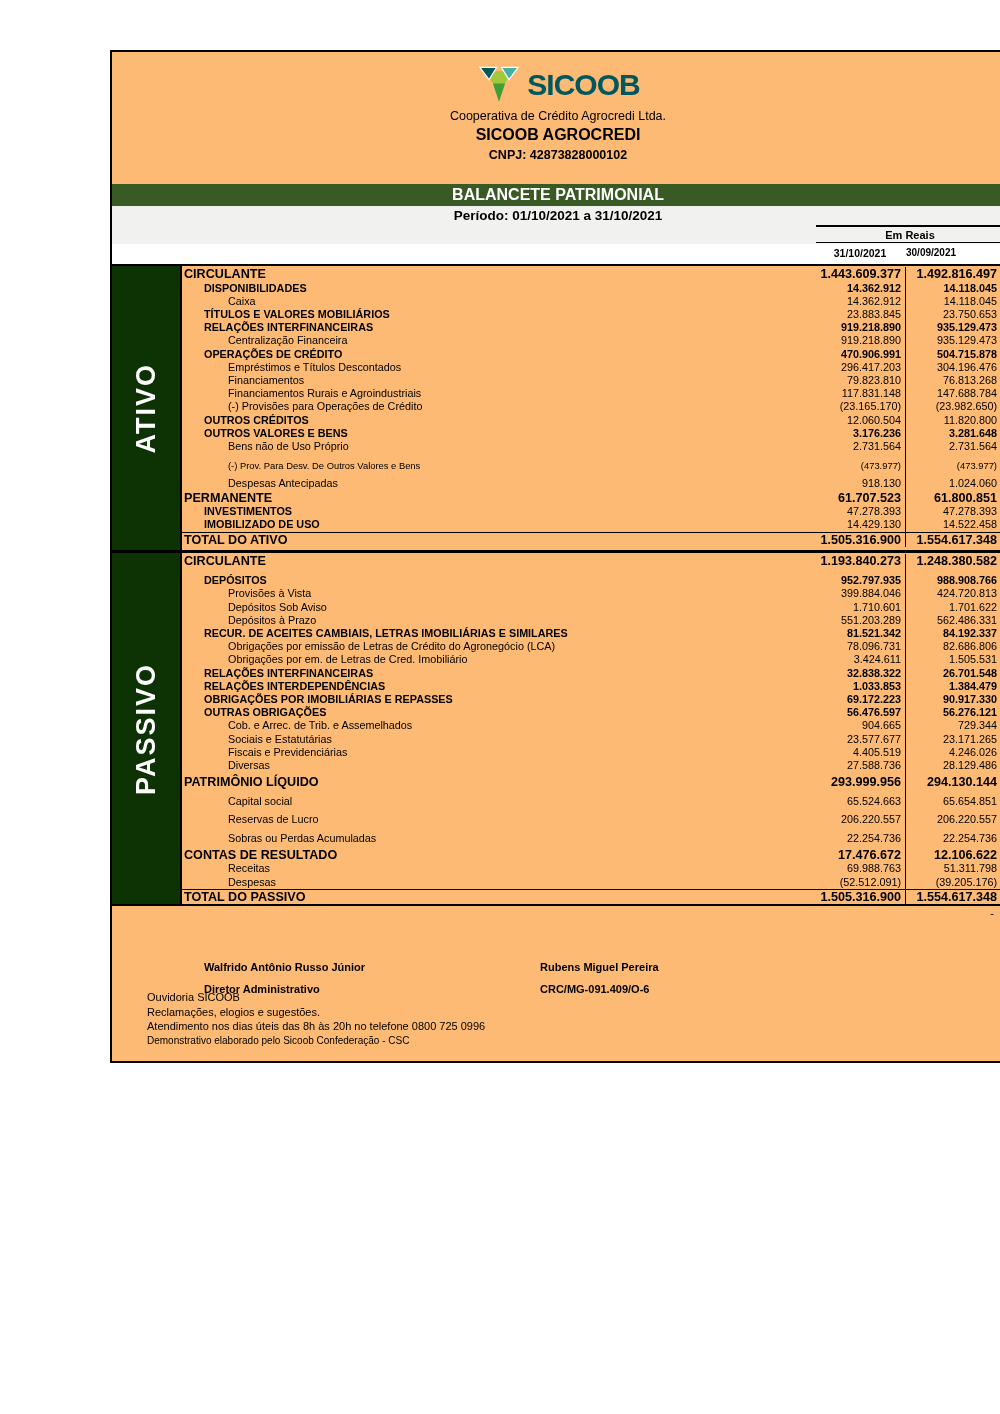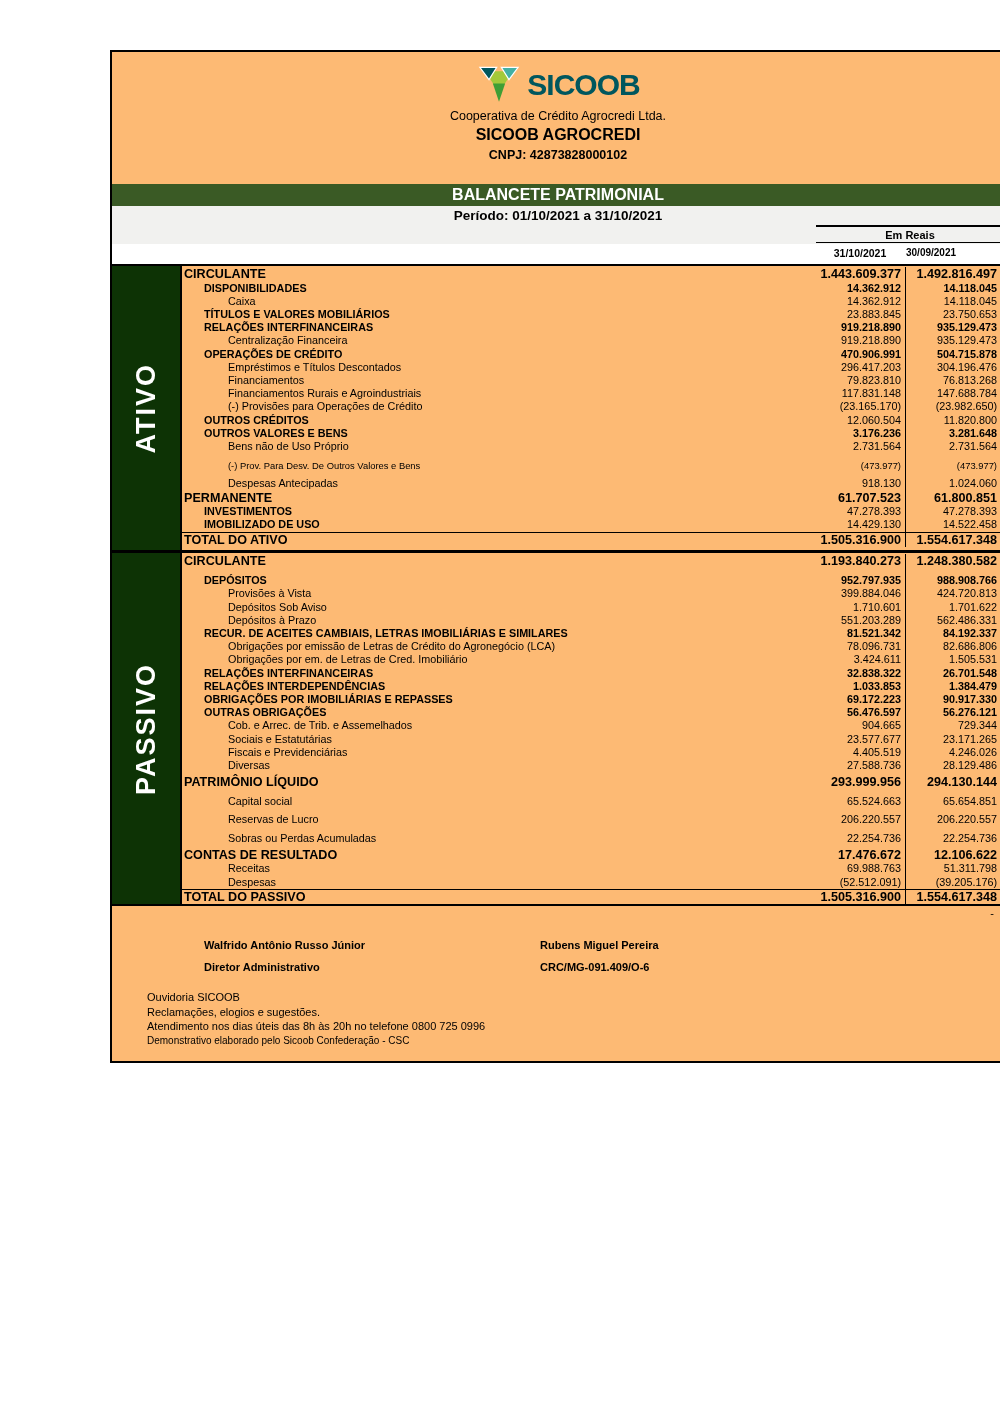--- a/index.html
+++ b/index.html
@@ -46,21 +46,21 @@
   .row.h2 .lbl{font-weight:bold;padding-left:22px;}
   .row.vbold .v{font-weight:bold;}
   .row.small{font-size:9.4px;}
   .row.topline{border-top:1.5px solid #000;}
   .row.sp .lbl,.row.sp .v{padding-top:5.5px;}
   .row.sp2 .lbl,.row.sp2 .v{padding-top:2.5px;}
 
   .dash-row{height:16px;line-height:14px;text-align:right;padding-right:10px;font-size:11px;}
 
   
-  .sig{position:absolute;top:882px;font-size:11px;font-weight:bold;line-height:22px;}
+  .sig{position:absolute;top:904px;font-size:11px;font-weight:bold;line-height:22px;}
   .sig.left{left:92px;}
   .sig.right{left:428px;}
   .doc-footer{position:absolute;top:938px;left:0;width:100%;text-align:left;font-size:11px;line-height:14.5px;margin-left:35px;}
   .doc-footer .f4{font-size:10px;}
 </style>
 </head>
 <body>
 
 <div class="page">
   <div class="doc">

